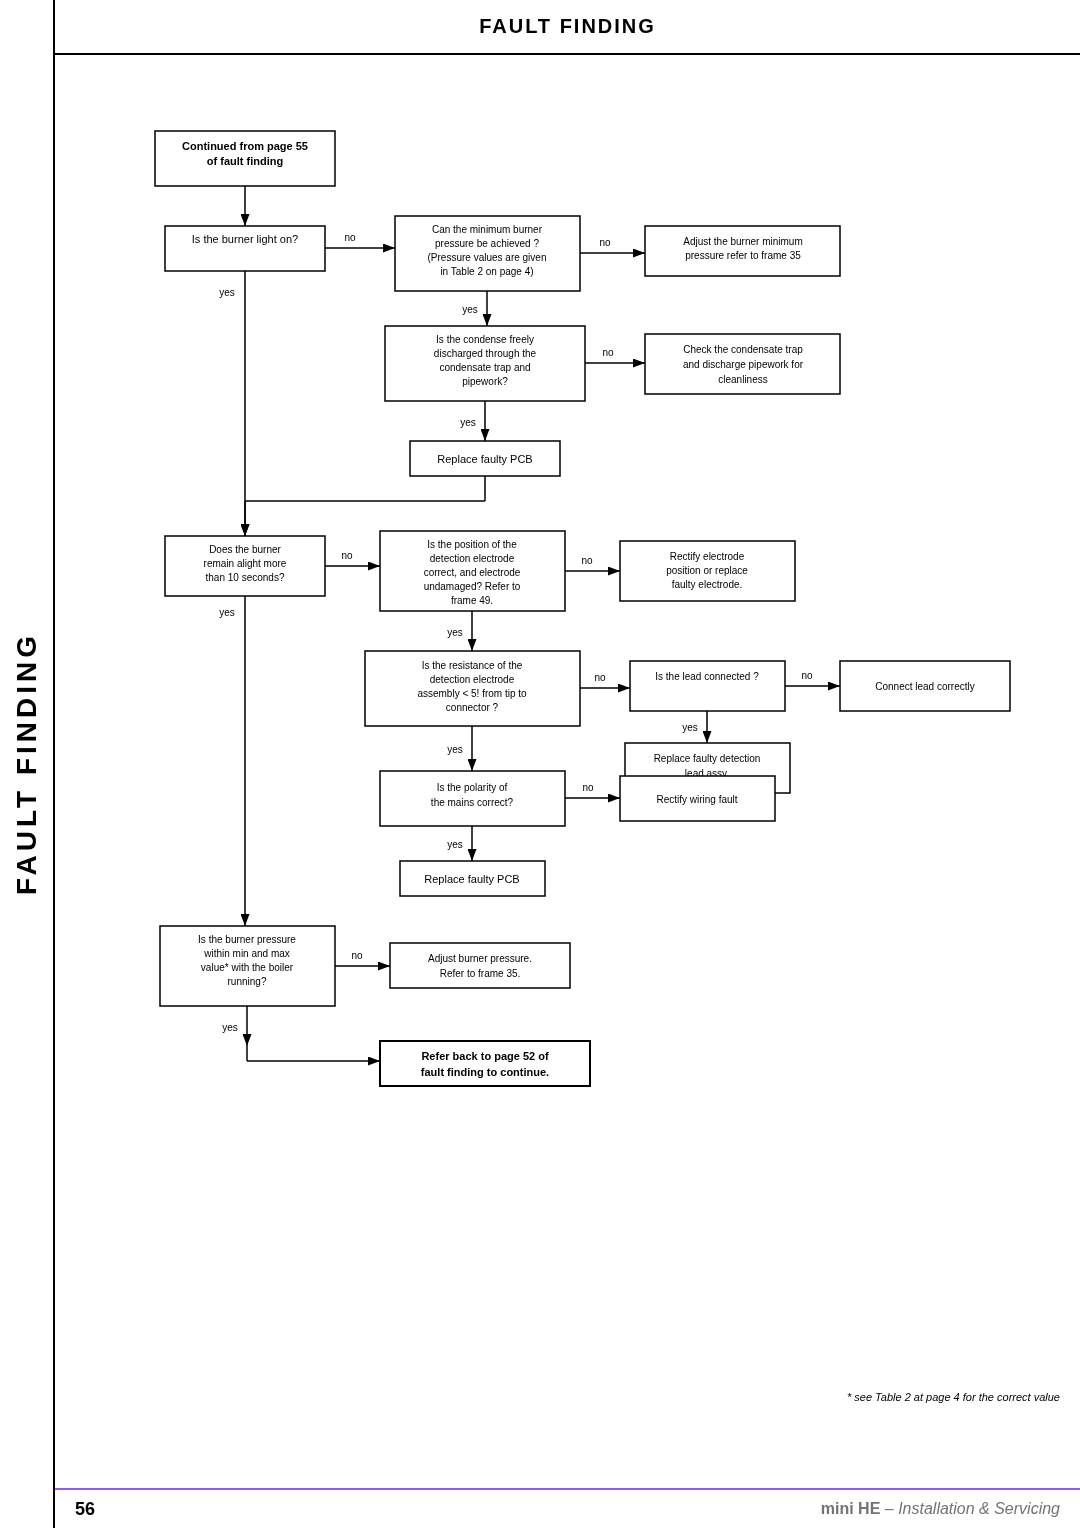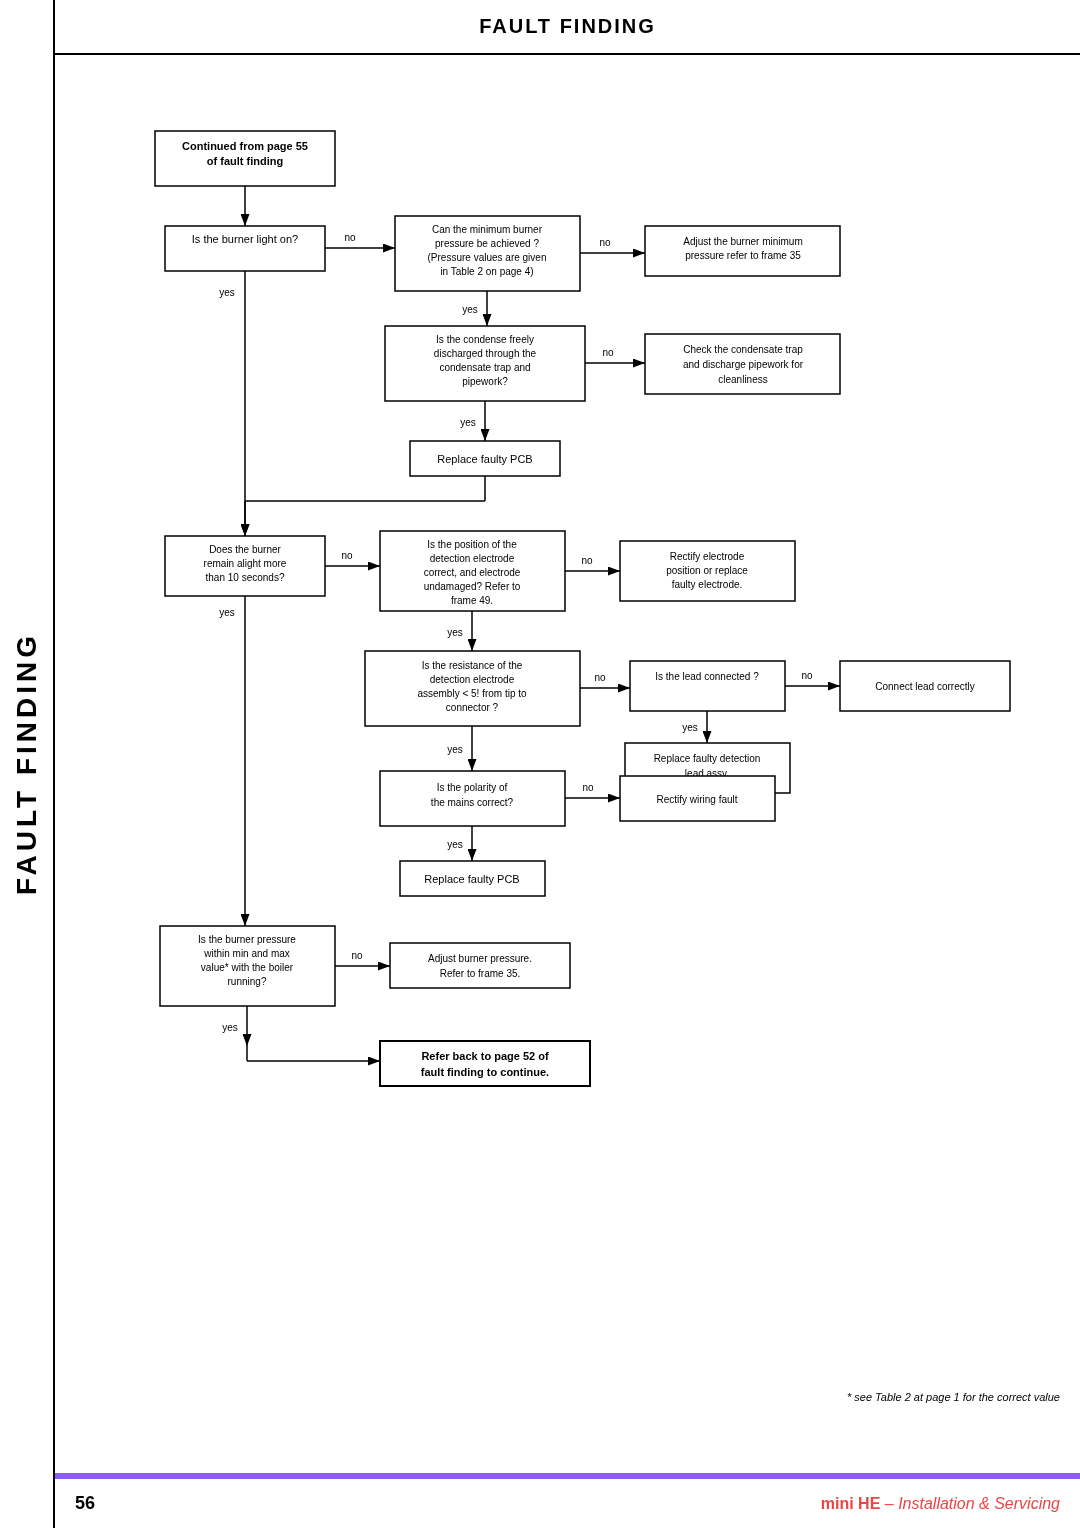--- a/index.html
+++ b/index.html
@@ -63,37 +63,37 @@
       text-transform: uppercase;
       color: #000;
     }
 
     
     .page-footer {
       position: absolute;
       bottom: 0;
       left: 55px;
       right: 0;
-      height: 55px;
-      border-top: 6px solid #8b5cf6;
+      height: 40px;
+      border-top: 2px solid #8b5cf6;
       display: flex;
       align-items: center;
       justify-content: space-between;
       padding: 0 20px;
     }
 
     .footer-page-num {
       font-size: 18px;
       font-weight: bold;
       color: #000;
     }
 
     .footer-brand {
       font-size: 16px;
-      color: #ef4444;
+      color: #737373;
     }
 
     .footer-brand em {
       font-style: italic;
     }
 
     
     .main-content {
       position: absolute;
       top: 55px;
@@ -293,21 +293,21 @@
         <line x1="192" y1="975" x2="192" y2="990" stroke="#000" stroke-width="1.5"></line>
         <line x1="192" y1="990" x2="325" y2="990" stroke="#000" stroke-width="1.5" marker-end="url(#arrowhead)"></line>
 
         <rect x="325" y="970" width="210" height="45" fill="#fff" stroke="#000" stroke-width="2"></rect>
         <text x="430" y="989" text-anchor="middle" font-size="11" font-weight="bold" font-family="Arial">Refer back to page 52 of</text>
         <text x="430" y="1005" text-anchor="middle" font-size="11" font-weight="bold" font-family="Arial">fault finding to continue.</text>
 
       </svg>
     </div>
 
-    <div class="footnote">* see Table 2 at page 1 for the correct value</div>
+    <div class="footnote">* see Table 2 at page 4 for the correct value</div>
   </div>
 
   <div class="page-footer">
     <span class="footer-page-num">56</span>
     <span class="footer-brand">
       <strong>mini HE</strong> – <em>Installation &amp; Servicing</em>
     </span>
   </div>
 
 </div>

